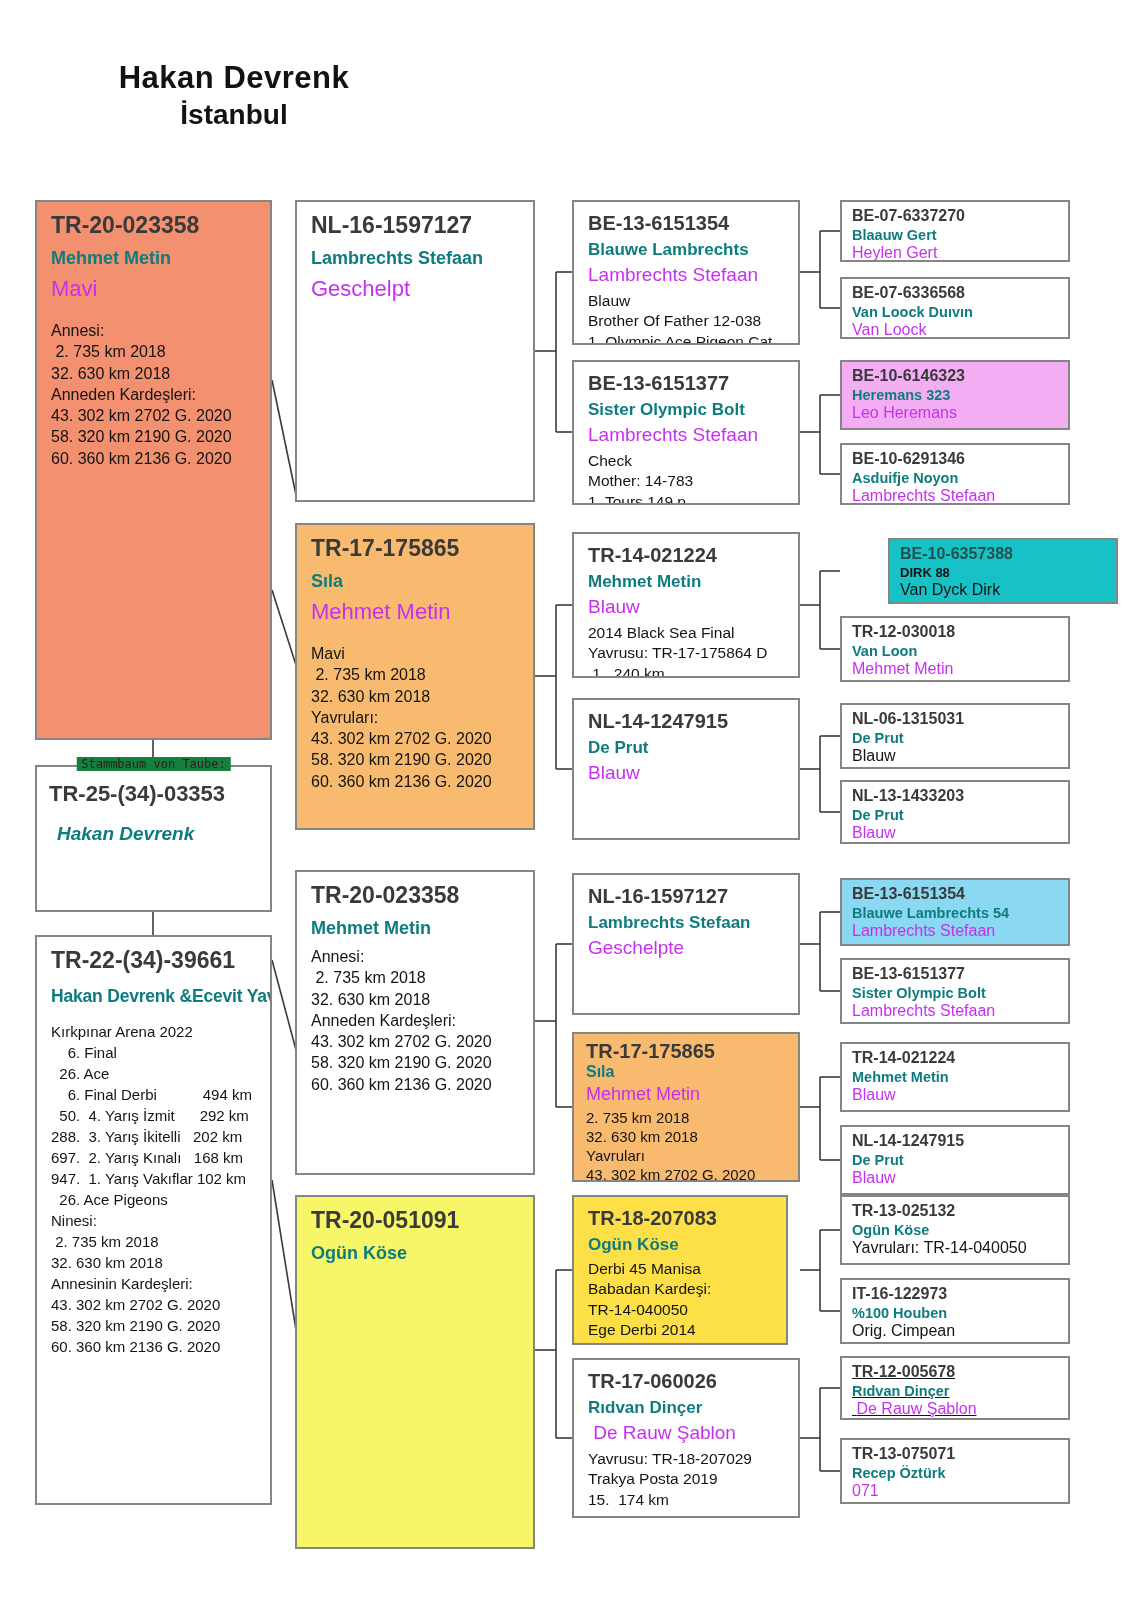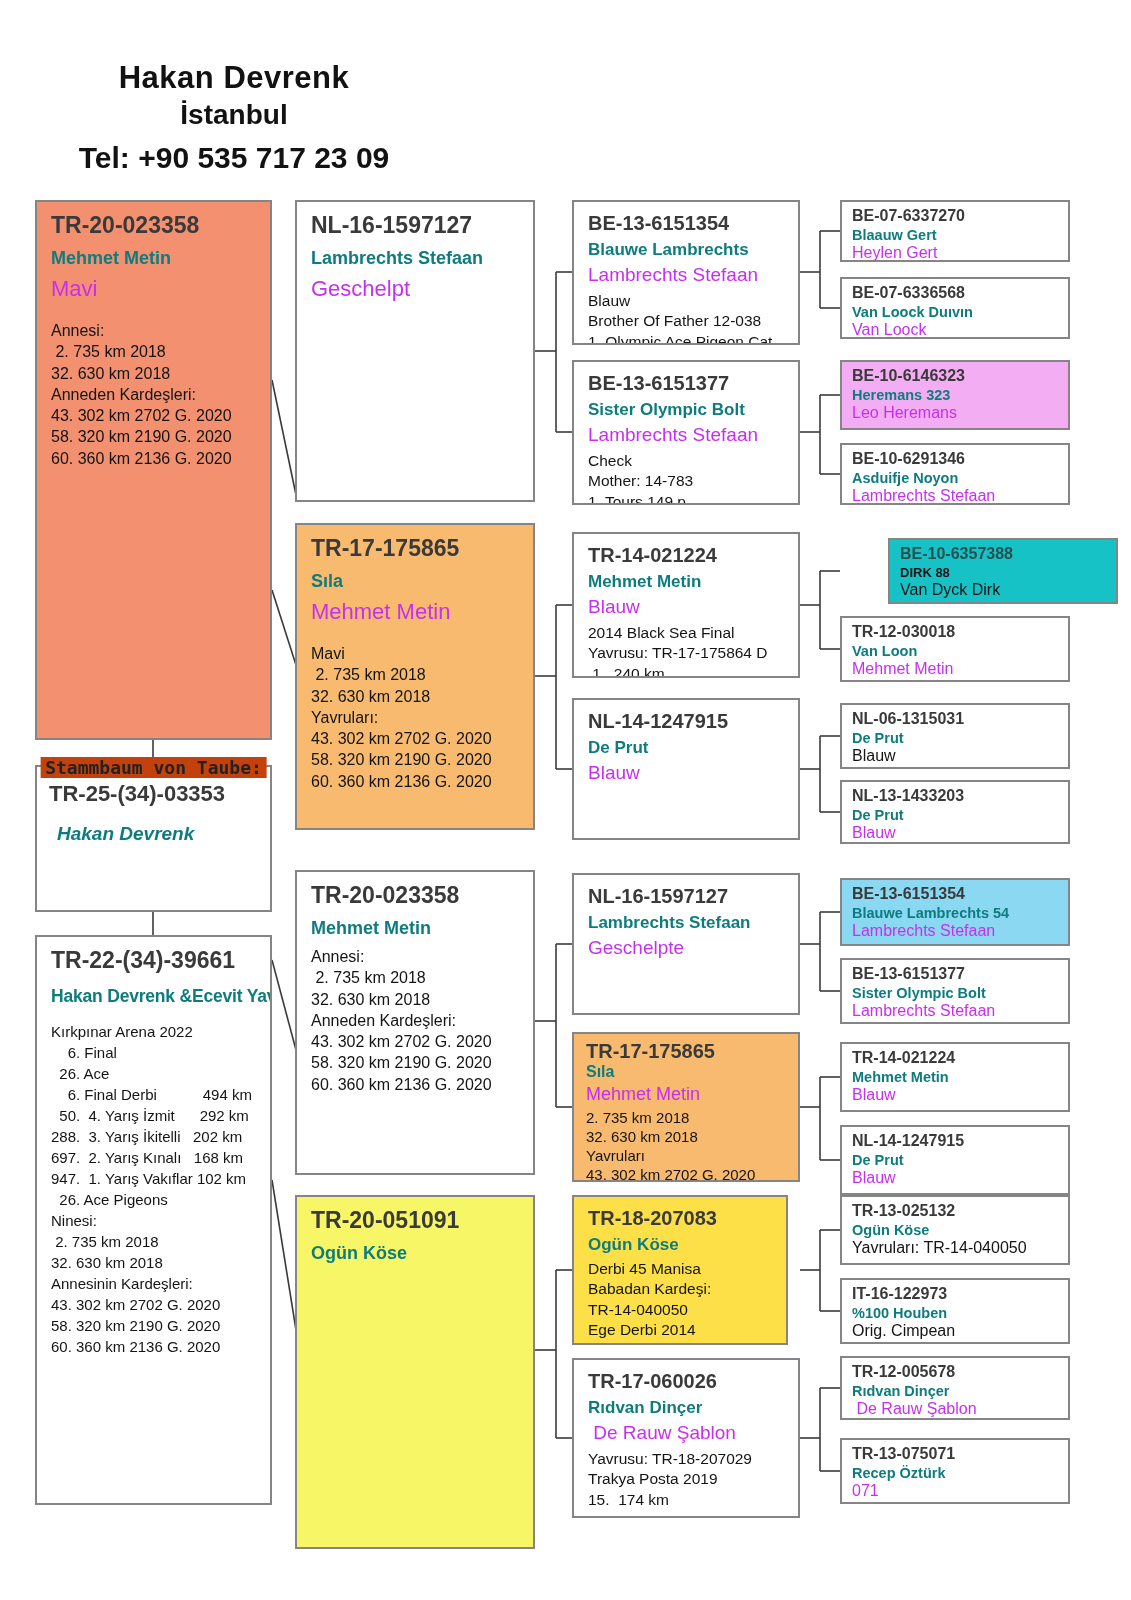--- a/index.html
+++ b/index.html
@@ -42,21 +42,21 @@
 
   .size-sm{padding:5px 10px}
   .size-sm .pbox-id{font-size:16px;margin-bottom:2px}
   .size-sm .teal{font-size:14.5px;margin-bottom:1px}
   .size-sm .magenta,.size-sm .black{font-size:16px}
   .size-sm .blackbold{font-size:13px;margin-bottom:1px}
 
   .bg-teal_box .pbox-id{color:#24504f}
 
   .subject{position:absolute;left:35px;top:765px;width:237px;height:147px;border:2px solid #858585;background:#fff;z-index:1;padding:14px 12px 10px}
-  .subject-label{position:absolute;top:-10px;left:50%;transform:translateX(-50%);background:#c2410c;padding:0 5px;font-family:"DejaVu Sans Mono",monospace;font-size:18px;font-weight:bold;color:#222;white-space:nowrap}
+  .subject-label{position:absolute;top:-10px;left:50%;transform:translateX(-50%);background:#15803d;padding:0 5px;font-family:"DejaVu Sans Mono",monospace;font-size:12px;font-weight:normal;color:#222;white-space:nowrap}
   .subject-id{font-size:22px;font-weight:bold;color:#3a3a3a;white-space:nowrap}
   .subject-owner{margin:16px 0 0 8px;font-size:19px;font-weight:bold;font-style:italic;color:var(--teal)}
 </style>
 </head>
 <body>
 
 <div class="canvas">
 
   <svg class="connectors" width="1131" height="1600">
       <line x1="153" y1="740" x2="153" y2="766" stroke="#3a3a3a" stroke-width="1.6"></line>
@@ -111,21 +111,20 @@
       <line x1="820" y1="1311" x2="840" y2="1311" stroke="#3a3a3a" stroke-width="1.6"></line>
       <line x1="800" y1="1438" x2="820" y2="1438" stroke="#3a3a3a" stroke-width="1.6"></line>
       <line x1="820" y1="1388" x2="820" y2="1471" stroke="#3a3a3a" stroke-width="1.6"></line>
       <line x1="820" y1="1388" x2="840" y2="1388" stroke="#3a3a3a" stroke-width="1.6"></line>
       <line x1="820" y1="1471" x2="840" y2="1471" stroke="#3a3a3a" stroke-width="1.6"></line>
     </svg>
 
   <div class="hdr">
     <div class="hdr-name">Hakan Devrenk</div>
     <div class="hdr-city">İstanbul</div>
-    <div class="hdr-tel">Tel: +90 535 717 23 09</div>
   </div>
 
   <div class="subject">
     <span class="subject-label">Stammbaum von Taube:</span>
     <div class="subject-id">TR-25-(34)-03353</div>
     <div class="subject-owner">Hakan Devrenk</div>
   </div>
 
   <div id="tree">
       <div class="pbox size-lg bg-salmon" style="left: 35px; top: 200px; width: 237px; height: 540px; background: rgb(242, 144, 112);">
@@ -314,21 +313,21 @@
       <div class="pbox size-sm bg-white" style="left: 840px; top: 1195px; width: 230px; height: 70px; background: rgb(255, 255, 255);">
         <div class="pbox-id">TR-13-025132</div>
         <div class="pline teal">Ogün Köse</div>
         <div class="pline black">Yavruları: TR-14-040050</div>
       </div>
       <div class="pbox size-sm bg-white" style="left: 840px; top: 1278px; width: 230px; height: 66px; background: rgb(255, 255, 255);">
         <div class="pbox-id">IT-16-122973</div>
         <div class="pline teal">%100 Houben</div>
         <div class="pline black">Orig. Cimpean</div>
       </div>
-      <div class="pbox size-sm bg-white" style="left: 840px; top: 1356px; width: 230px; height: 64px; background: rgb(255, 255, 255);">
+      <div class="pbox size-sm bg-white" style="left: 840px; top: 1356px; width: 230px; height: 64px; background: rgb(255, 255, 255); text-decoration: underline;">
         <div class="pbox-id">TR-12-005678</div>
         <div class="pline teal">Rıdvan Dinçer</div>
         <div class="pline magenta"> De Rauw Şablon</div>
       </div>
       <div class="pbox size-sm bg-white" style="left: 840px; top: 1438px; width: 230px; height: 66px; background: rgb(255, 255, 255);">
         <div class="pbox-id">TR-13-075071</div>
         <div class="pline teal">Recep Öztürk</div>
         <div class="pline magenta">071</div>
       </div>
     </div>

